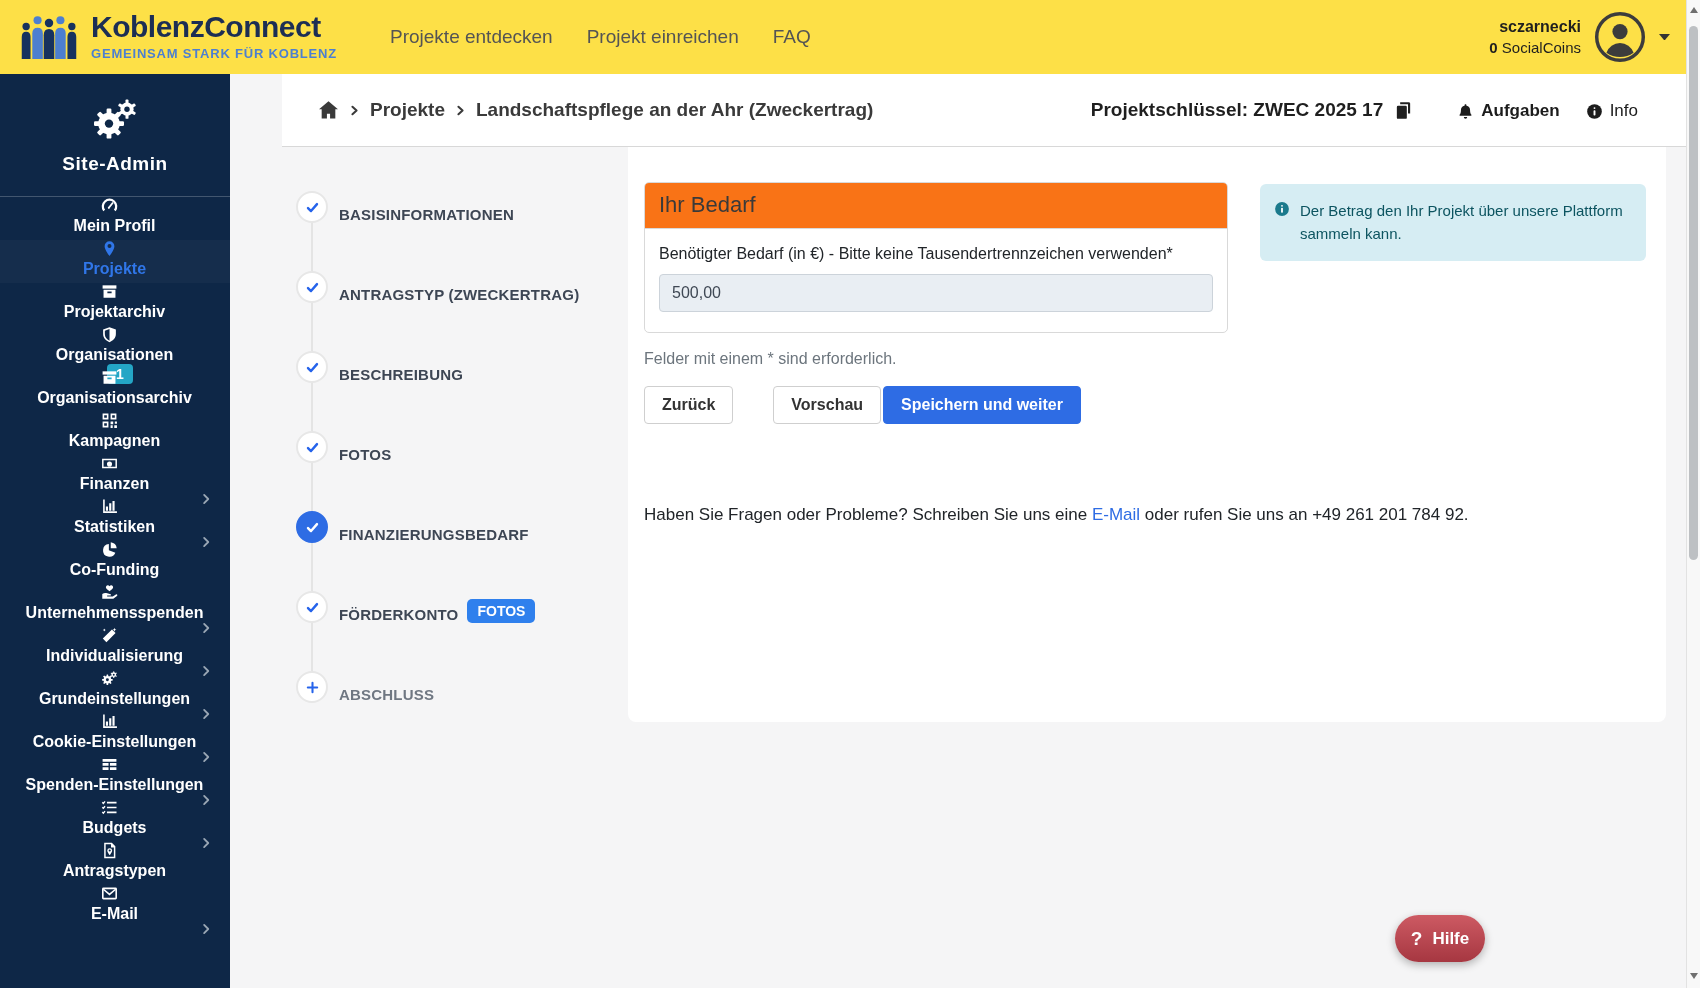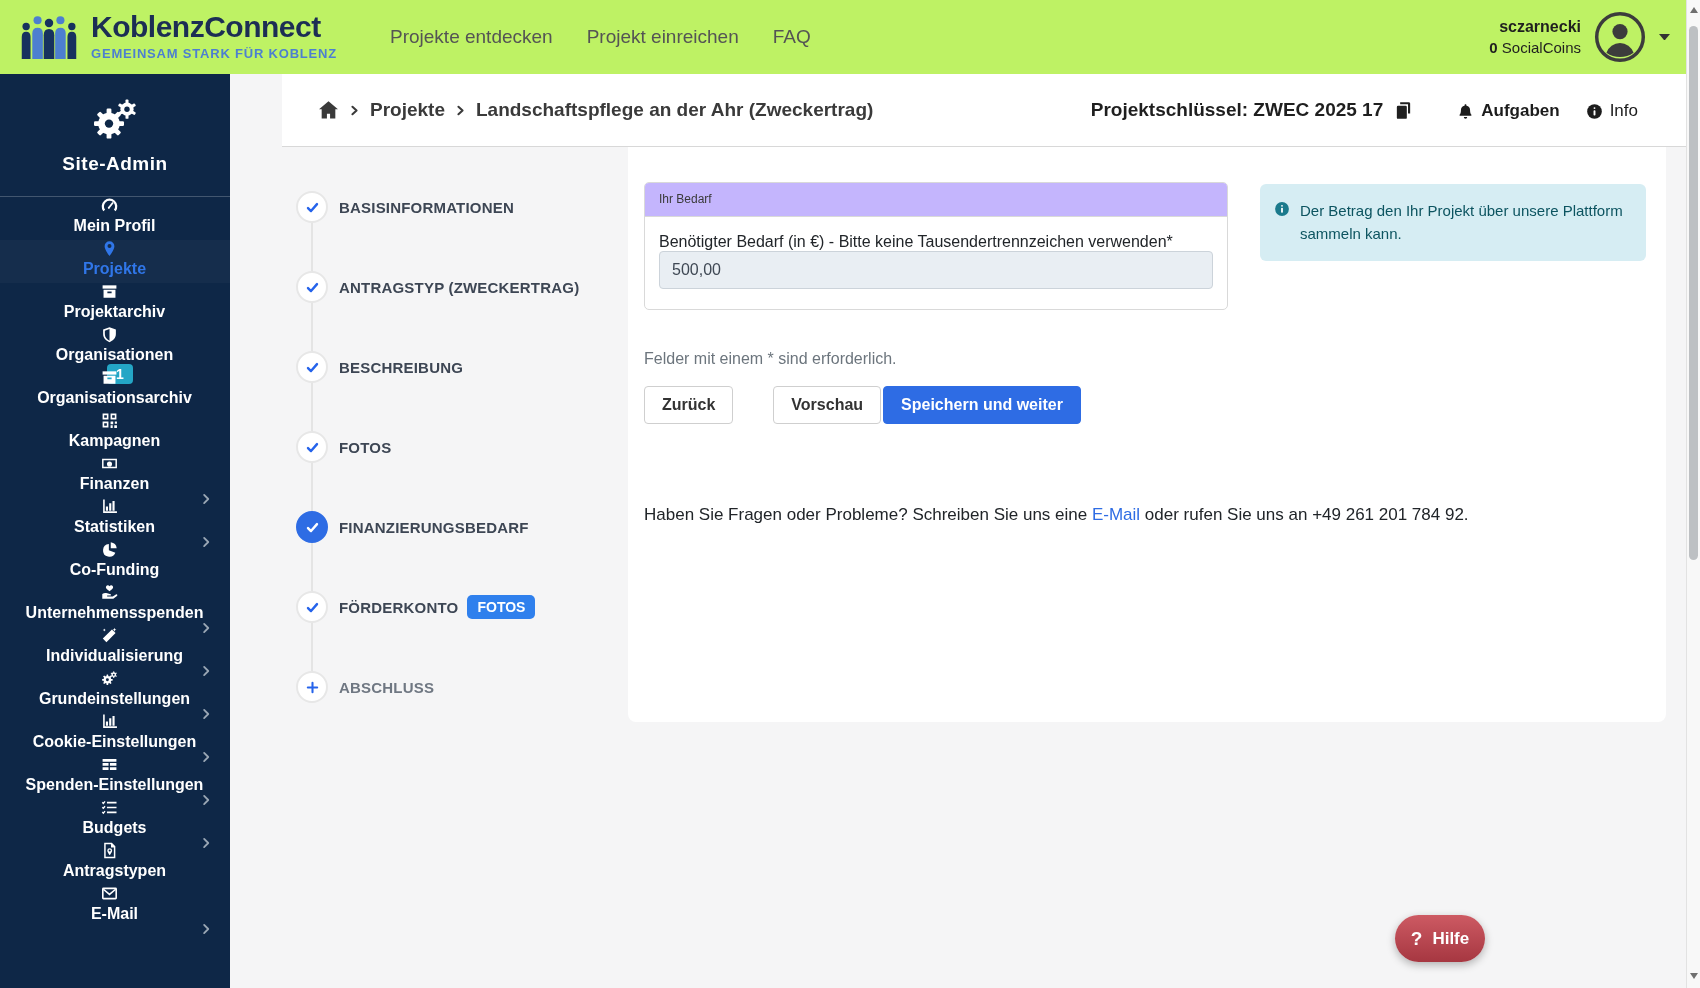--- a/index.html
+++ b/index.html
@@ -1,21 +1,21 @@
 <!DOCTYPE html>
 <html><head>
 <meta charset="utf-8">
 <style>
   * { margin:0; padding:0; box-sizing:border-box; }
   html,body { width:1700px; height:988px; }
   body { position:relative; overflow:hidden; background:#f5f5f6; font-family:"Liberation Sans",sans-serif; }
   svg { display:block; }
 
   
-  .navbar { position:absolute; top:0; left:0; width:1700px; height:74px; background:#bef264; z-index:3; }
+  .navbar { position:absolute; top:0; left:0; width:1700px; height:74px; background:#fde047; z-index:3; }
   .brand { position:absolute; left:20px; top:12px; display:flex; align-items:center; gap:13px; cursor:pointer; }
   .brand-icon svg { width:58px; height:46px; }
   .brand-title { font-size:30px; font-weight:800; color:#1c2e54; line-height:1; letter-spacing:-0.5px; }
   .brand-sub { font-size:13px; font-weight:700; color:#4d7fd0; letter-spacing:0.8px; margin-top:4px; }
   .nav-links { position:absolute; left:390px; top:0; height:74px; display:flex; align-items:center; gap:34px; }
   .nav-link { font-size:19px; color:#545454; cursor:pointer; white-space:nowrap; }
   .user-area { position:absolute; right:30px; top:0; height:74px; display:flex; align-items:center; gap:13px; }
   .user-text { text-align:right; color:#1f1f1f; }
   .user-name { font-size:16px; font-weight:700; }
   .user-coins { font-size:15px; margin-top:3px; }
@@ -48,33 +48,33 @@
   .copy-ic { width:19px; height:19px; color:#1f1f1f; cursor:pointer; }
   .copy-ic svg { width:19px; height:19px; }
   .tasks-btn { display:flex; align-items:center; gap:7px; font-size:17px; font-weight:700; color:#1c1c1c; cursor:pointer; margin-left:18px; white-space:nowrap; }
   .tasks-btn svg, .info-btn svg { width:17px; height:17px; }
   .info-btn { display:flex; align-items:center; gap:7px; font-size:17px; color:#1c1c1c; cursor:pointer; white-space:nowrap; }
 
   
   .main { position:absolute; left:282px; top:147px; right:14px; bottom:0; background:#f5f5f6; }
   .stepper { position:absolute; left:0; top:0; width:346px; height:575px; }
   .step-line { position:absolute; left:29px; top:60px; width:2px; height:480px; background:#e4e4e4; }
-  .step { position:absolute; left:14px; height:32px; display:flex; align-items:center; cursor:pointer; }
+  .step { position:absolute; left:14px; height:32px; display:flex; align-items:flex-end; cursor:pointer; }
   .step-circle { width:32px; height:32px; border-radius:50%; background:#fff; border:2px solid #e7e7e7; display:flex; align-items:center; justify-content:center; color:#2563eb; flex:0 0 32px; position:relative; z-index:1; }
   .step-circle svg { width:15px; height:15px; }
   .step.active .step-circle { background:#2e6ce4; border-color:#2e6ce4; color:#fff; }
   .step-label { margin-left:11px; font-size:15px; font-weight:600; color:#3d4654; letter-spacing:.2px; white-space:nowrap; }
   .step.pending .step-label { color:#6f7782; }
   .step-badge { margin-left:9px; background:#2f80ed; color:#fff; font-size:14px; font-weight:700; padding:4px 10px; border-radius:5px; }
 
   .panel { position:absolute; left:346px; top:0; width:1038px; height:575px; background:#fff; border-radius:0 0 8px 8px; }
   .card { position:absolute; left:16px; top:35px; width:584px; background:#fff; border:1px solid #d9d9d9; border-radius:5px; }
-  .card-header { background:#c4b5fd; border-bottom:1px solid #d9d9d9; padding:9px 14px 10px; font-size:12px; color:#3a3a3a; border-radius:4px 4px 0 0; }
+  .card-header { background:#f97316; border-bottom:1px solid #d9d9d9; padding:9px 14px 10px; font-size:22px; color:#3a3a3a; border-radius:4px 4px 0 0; }
   .card-body { padding:16px 14px 20px; }
-  .field-label { font-size:16px; color:#212529; }
+  .field-label { font-size:16px; color:#212529; margin-bottom:11px; }
   .field-input { width:100%; height:38px; background:#e9eef3; border:1px solid #ccd3da; border-radius:4px; padding:0 12px; font-size:16px; color:#3f4854; font-family:"Liberation Sans",sans-serif; }
   .required-note { position:absolute; left:16px; top:203px; font-size:16px; color:#6c757d; }
   .btn-row { position:absolute; left:16px; top:239px; display:flex; align-items:center; }
   .btn { height:38px; display:flex; align-items:center; padding:0 17px; border-radius:4px; font-size:16px; font-weight:700; cursor:pointer; font-family:"Liberation Sans",sans-serif; }
   .btn-light { background:#fff; border:1px solid #cfcfcf; color:#333; }
   .btn-back { margin-right:40px; }
   .btn-preview { margin-right:2px; }
   .btn-primary { background:#2e6ce4; border:1px solid #2e6ce4; color:#fff; }
   .help-line { position:absolute; left:16px; top:358px; font-size:17px; color:#212529; white-space:nowrap; }
   .help-line a { color:#2e6ce4; text-decoration:none; cursor:pointer; }

